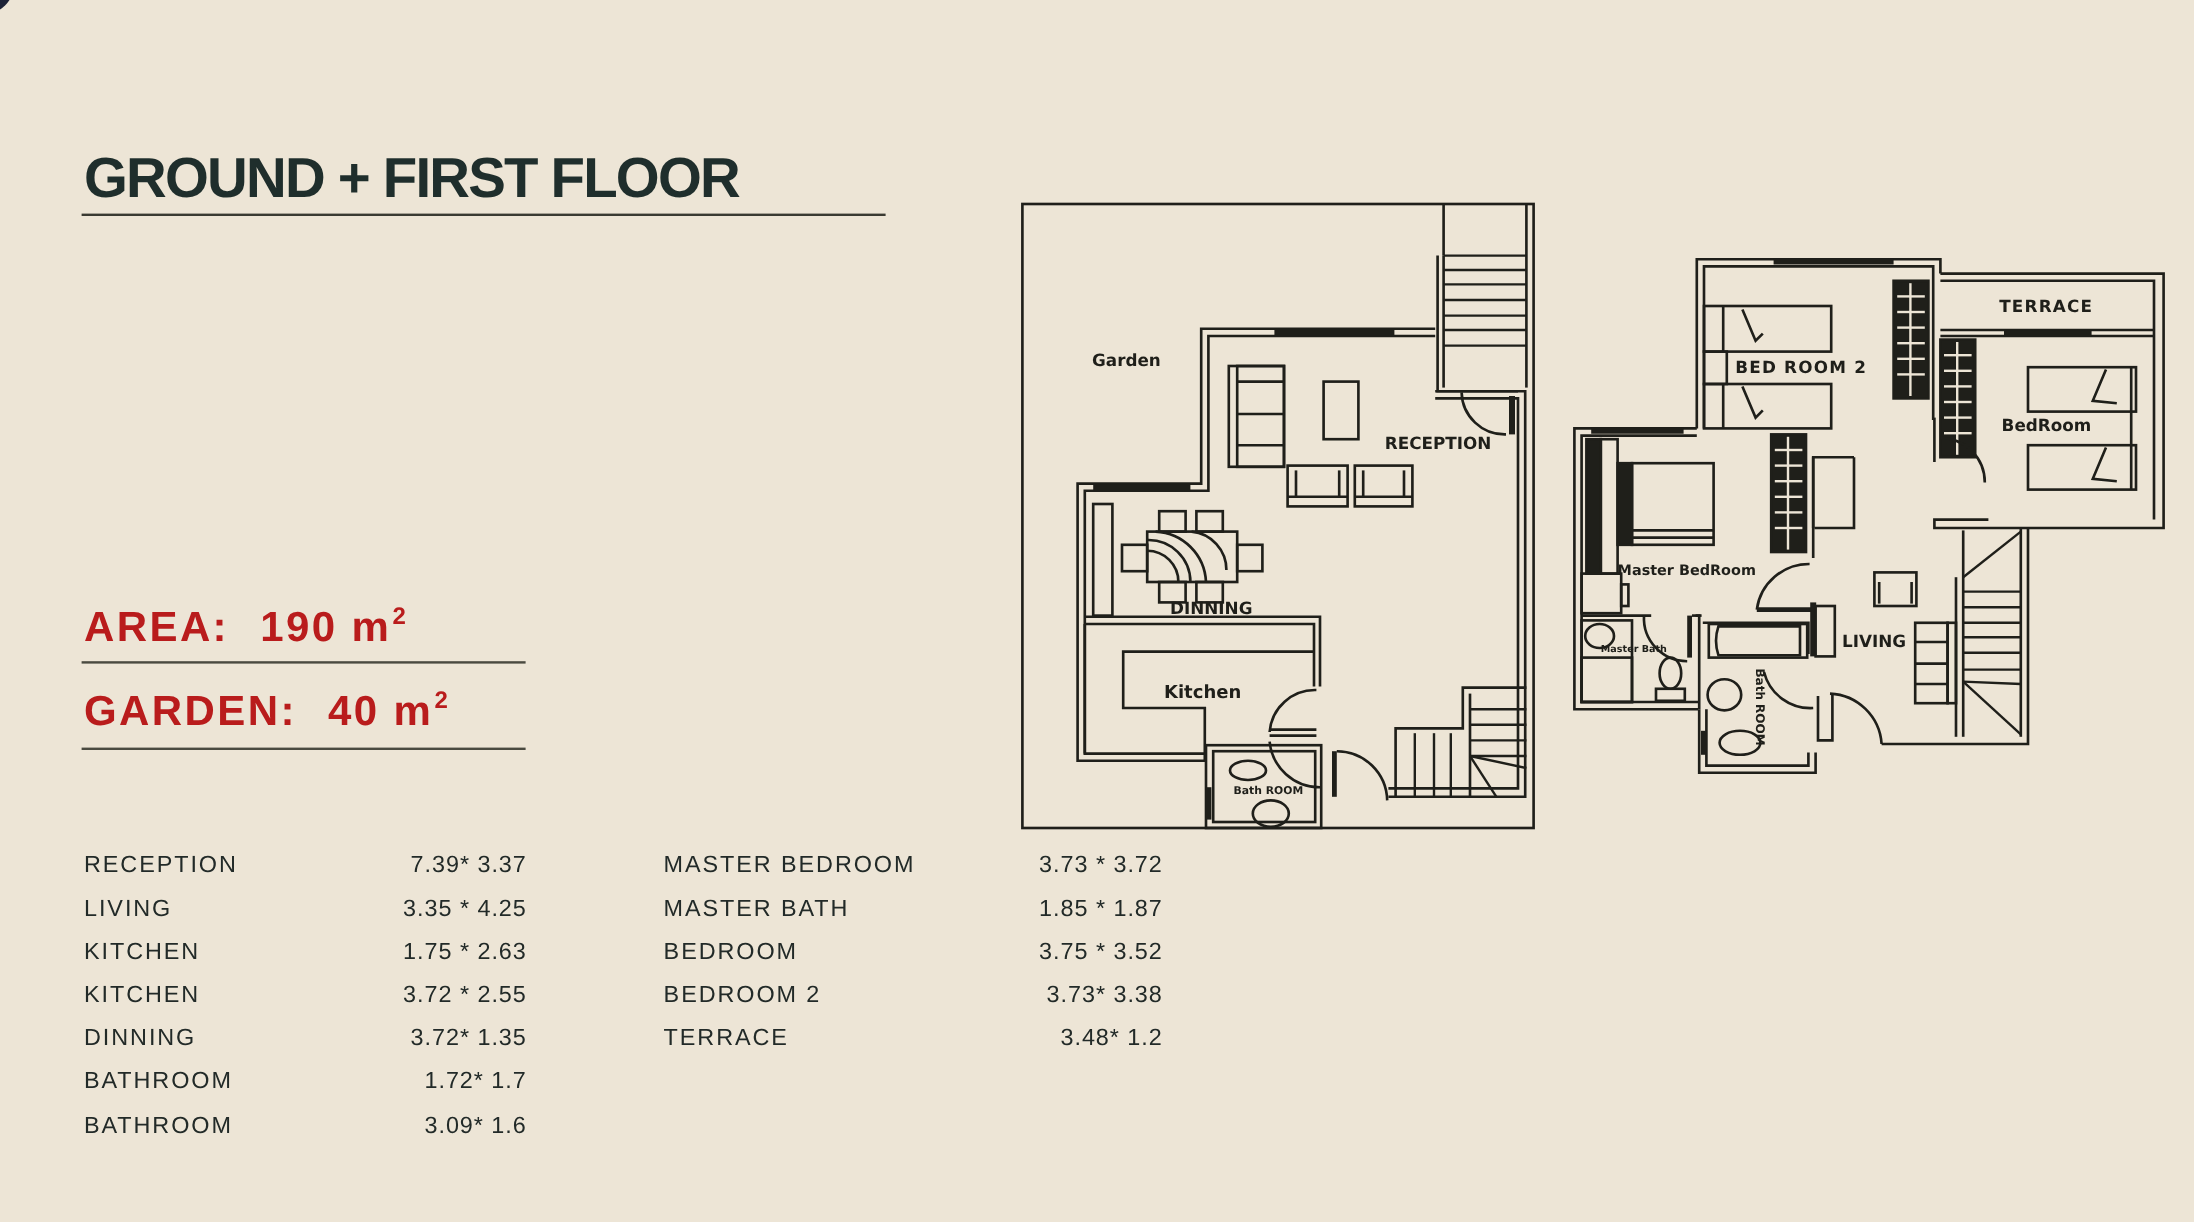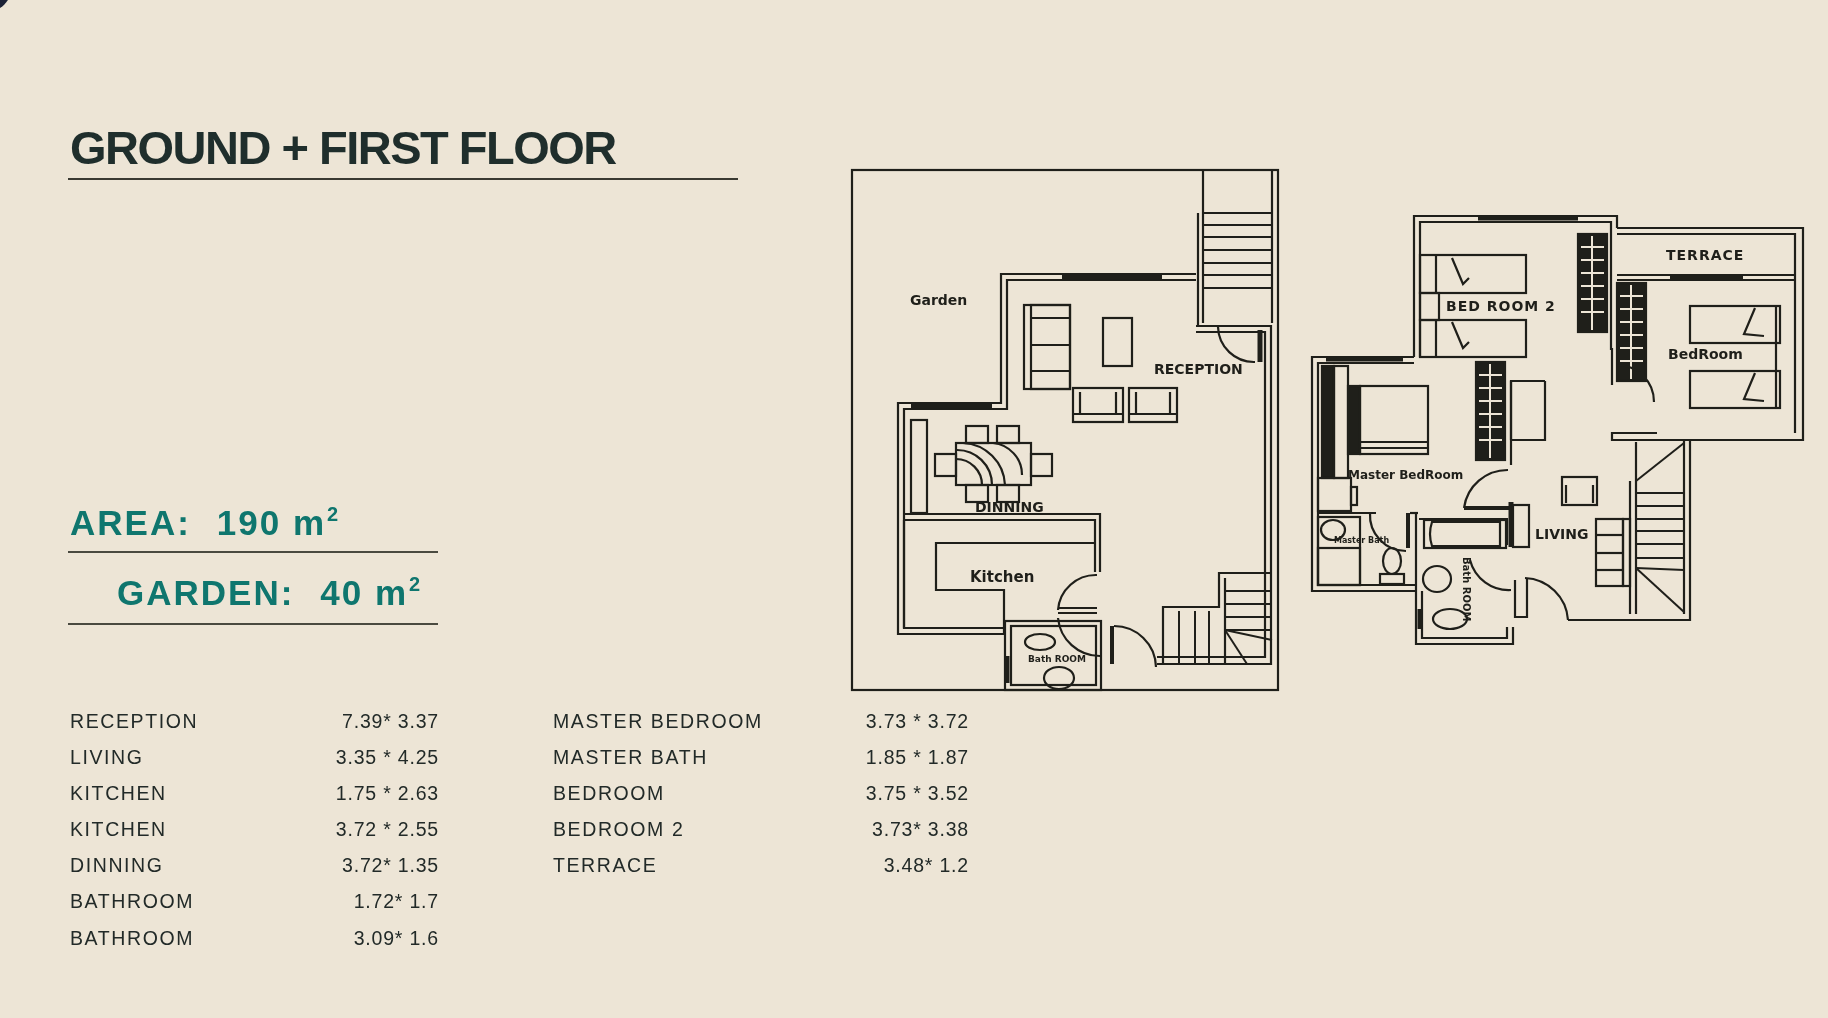--- a/index.html
+++ b/index.html
@@ -2,21 +2,21 @@
 <html><head>
 <meta charset="utf-8">
 <style>
   html,body{margin:0;padding:0;}
   body{width:1828px;height:1018px;background:#ede5d6;position:relative;overflow:hidden;
        font-family:"Liberation Sans","DejaVu Sans",sans-serif;color:#1f2e2c;}
   .corner-circle{position:absolute;left:-40px;top:-40px;width:52px;height:52px;border-radius:50%;background:#1c2236;}
   .title{position:absolute;left:70px;top:122px;font-size:47px;font-weight:700;letter-spacing:-1.5px;
          color:#1f2e2c;margin:0;line-height:52px;white-space:nowrap;}
   .title-rule{position:absolute;left:68px;top:178px;width:670px;height:1.5px;background:#3a3a32;}
-  .stat{position:absolute;left:70px;font-size:35px;font-weight:700;letter-spacing:2px;color:#0f766e;white-space:nowrap;}
+  .stat{position:absolute;left:70px;font-size:35px;font-weight:700;letter-spacing:2px;color:#b91c1c;white-space:nowrap;}
   .stat .val{margin-left:26px;}
   .stat sup{font-size:20px;vertical-align:14px;margin-left:1px;}
   .stat-rule{position:absolute;left:68px;width:370px;height:1.5px;background:#4a4a40;}
   .rooms{position:absolute;top:710px;}
   .room-row{position:relative;height:36.1px;font-size:19.5px;letter-spacing:1.6px;color:#222a28;}
   .room-row .name{position:absolute;left:0;top:0;white-space:nowrap;}
   .room-row .dim{position:absolute;right:0;top:0;white-space:nowrap;letter-spacing:0.8px;}
   .plan{position:absolute;left:0;top:0;}
   .plan-label{font-family:"DejaVu Sans",sans-serif;font-weight:700;fill:#1f1f1a;}
 </style>
@@ -26,21 +26,21 @@
 <div class="corner-circle"></div>
 
 <h1 class="title">GROUND + FIRST FLOOR</h1>
 <div class="title-rule"></div>
 
 <div class="stat" style="top:503px;">
   <span>AREA:</span><span class="val">190 m</span><sup>2</sup>
 </div>
 <div class="stat-rule" style="top:551px;"></div>
 
-<div class="stat" style="top:573px;margin-left:47px;">
+<div class="stat" style="top:573px;">
   <span>GARDEN:</span><span class="val">40 m</span><sup>2</sup>
 </div>
 <div class="stat-rule" style="top:623px;"></div>
 
 <div class="rooms" style="left:70px;width:369px;">
   <div class="room-row">
       <span class="name">RECEPTION</span>
       <span class="dim">7.39* 3.37</span>
     </div>
   <div class="room-row">

